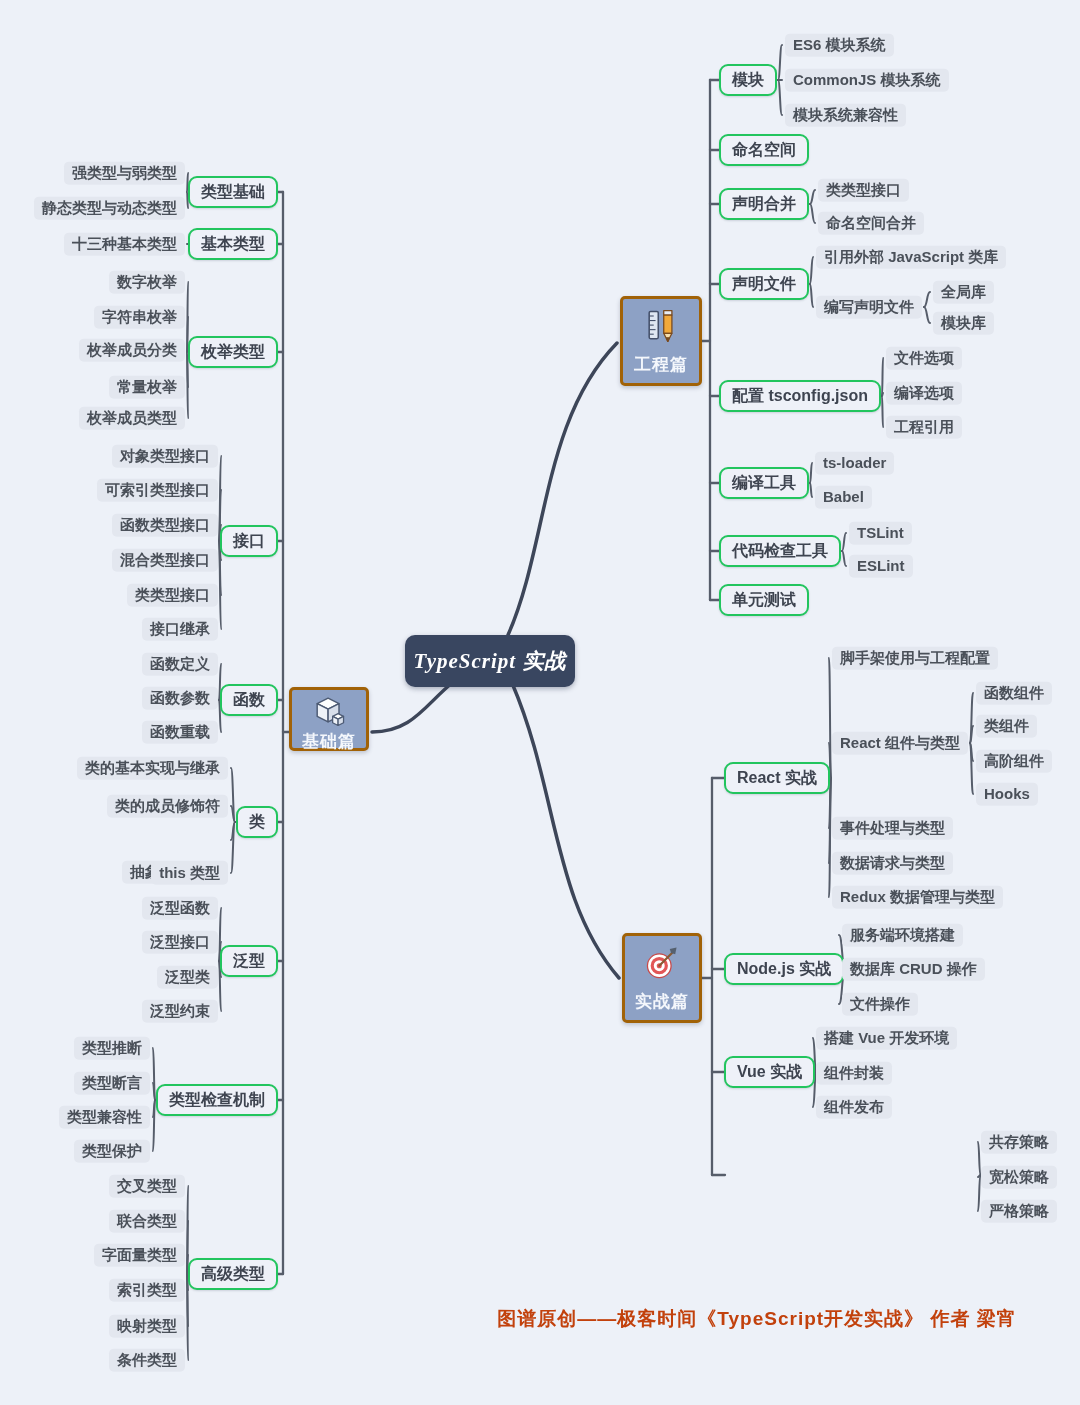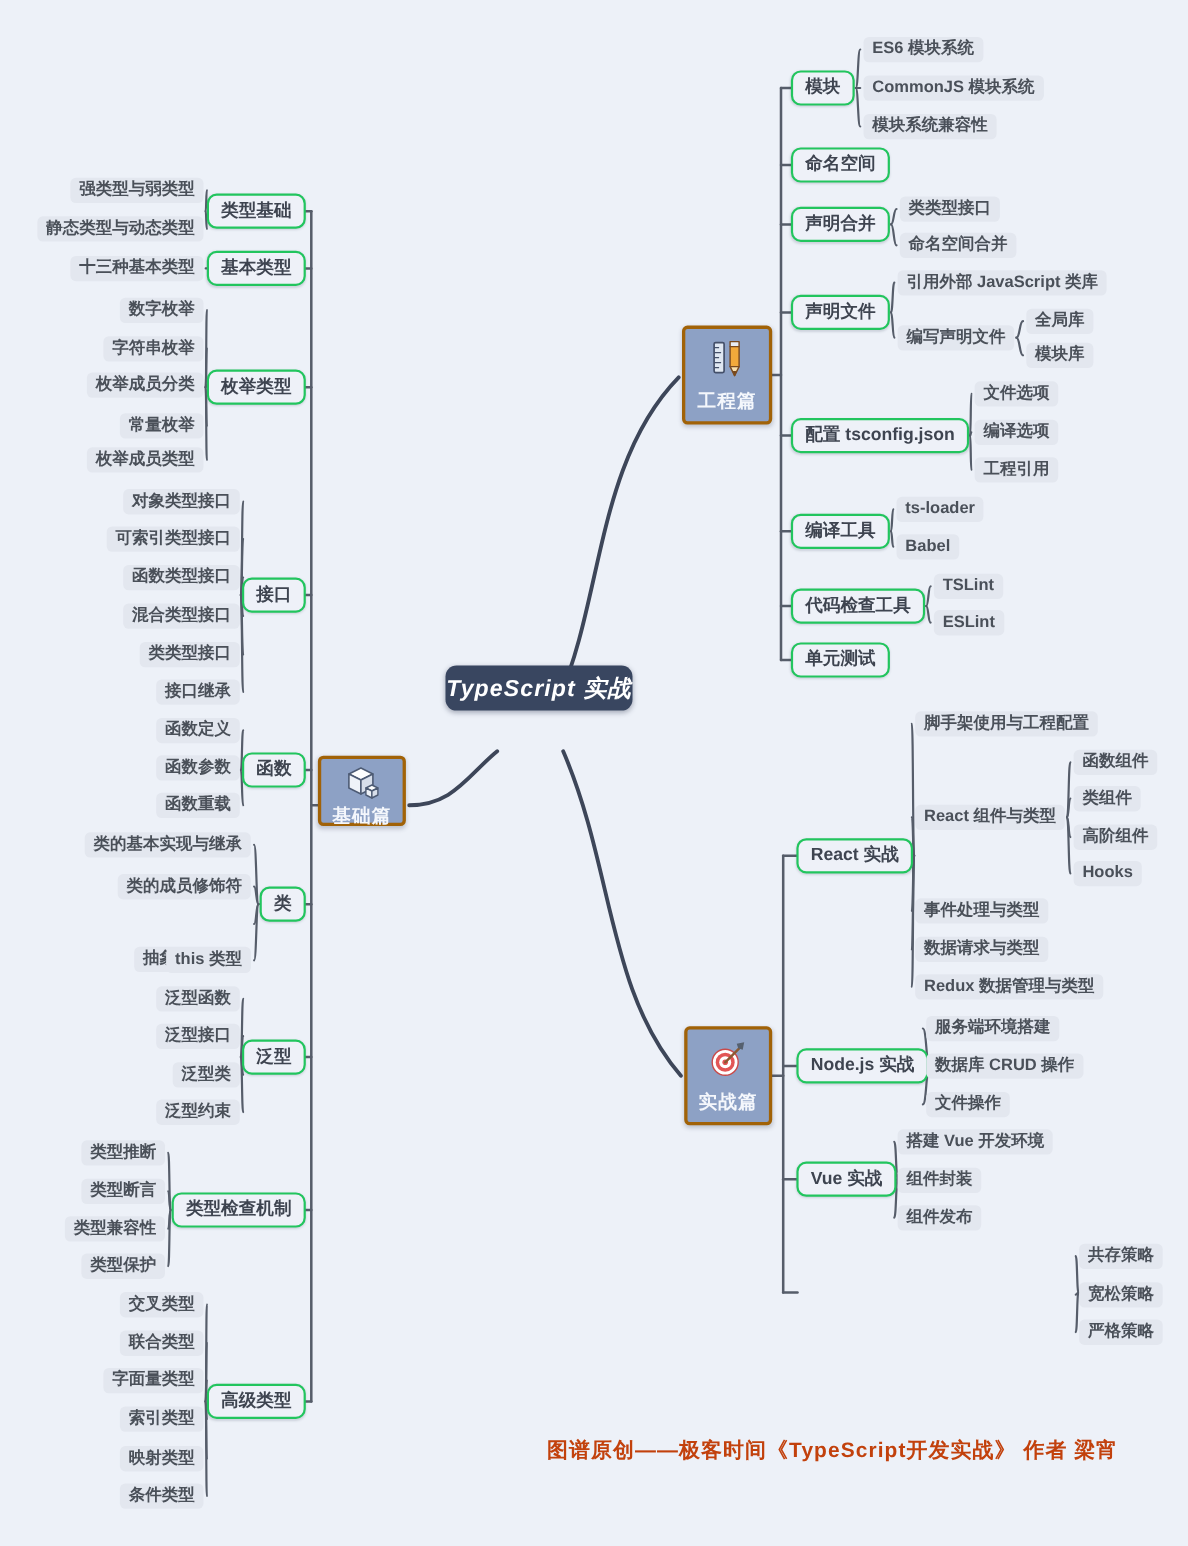--- a/index.html
+++ b/index.html
@@ -143,21 +143,21 @@
       <path d="M 980.390625 1175 C 979.07578125 1175, 979.31484375 1177, 978 1177" fill="none" stroke="#565d6a" stroke-width="2" stroke-linecap="round"></path>
       <path d="M 980.390625 1175 C 979.07578125 1175, 979.31484375 1211, 978 1211" fill="none" stroke="#565d6a" stroke-width="2" stroke-linecap="round"></path>
       <path d="M 924 307 C 927.3 307, 926.7 292, 930 292" fill="none" stroke="#565d6a" stroke-width="2" stroke-linecap="round"></path>
       <path d="M 924 307 C 927.3 307, 926.7 323, 930 323" fill="none" stroke="#565d6a" stroke-width="2" stroke-linecap="round"></path>
       <path d="M 970.03125 743 C 971.6640625 743, 971.3671875 693, 973 693" fill="none" stroke="#565d6a" stroke-width="2" stroke-linecap="round"></path>
       <path d="M 970.03125 743 C 971.6640625 743, 971.3671875 726, 973 726" fill="none" stroke="#565d6a" stroke-width="2" stroke-linecap="round"></path>
       <path d="M 970.03125 743 C 971.6640625 743, 971.3671875 761, 973 761" fill="none" stroke="#565d6a" stroke-width="2" stroke-linecap="round"></path>
       <path d="M 970.03125 743 C 971.6640625 743, 971.3671875 794, 973 794" fill="none" stroke="#565d6a" stroke-width="2" stroke-linecap="round"></path>
     </svg>
 
-  <div class="node center" id="rootNode" style="left:405px;top:605px;width:170px;height:41px;">
+  <div class="node center" id="rootNode" style="left:405px;top:635px;width:170px;height:52px;font-family:Liberation Serif, serif;">
     <span>TypeScript 实战</span>
   </div>
 
   <div class="footer" style="left:757px;top:1306px;">图谱原创——极客时间《TypeScript开发实战》 作者 梁宵</div>
 <div class="node branch" style="left: 289px; top: 687px; width: 80px; height: 64px;">
       <span class="bicon"><svg viewBox="0 0 44 44" width="40" height="40">
           <g stroke="#4d5b74" stroke-width="1.6" stroke-linejoin="round">
             <polygon points="9,15 21,9 33,15 21,21" fill="#fdfefe"></polygon>
             <polygon points="9,15 21,21 21,35 9,29" fill="#eef2f8"></polygon>
             <polygon points="33,15 21,21 21,35 33,29" fill="#d7deea"></polygon>

